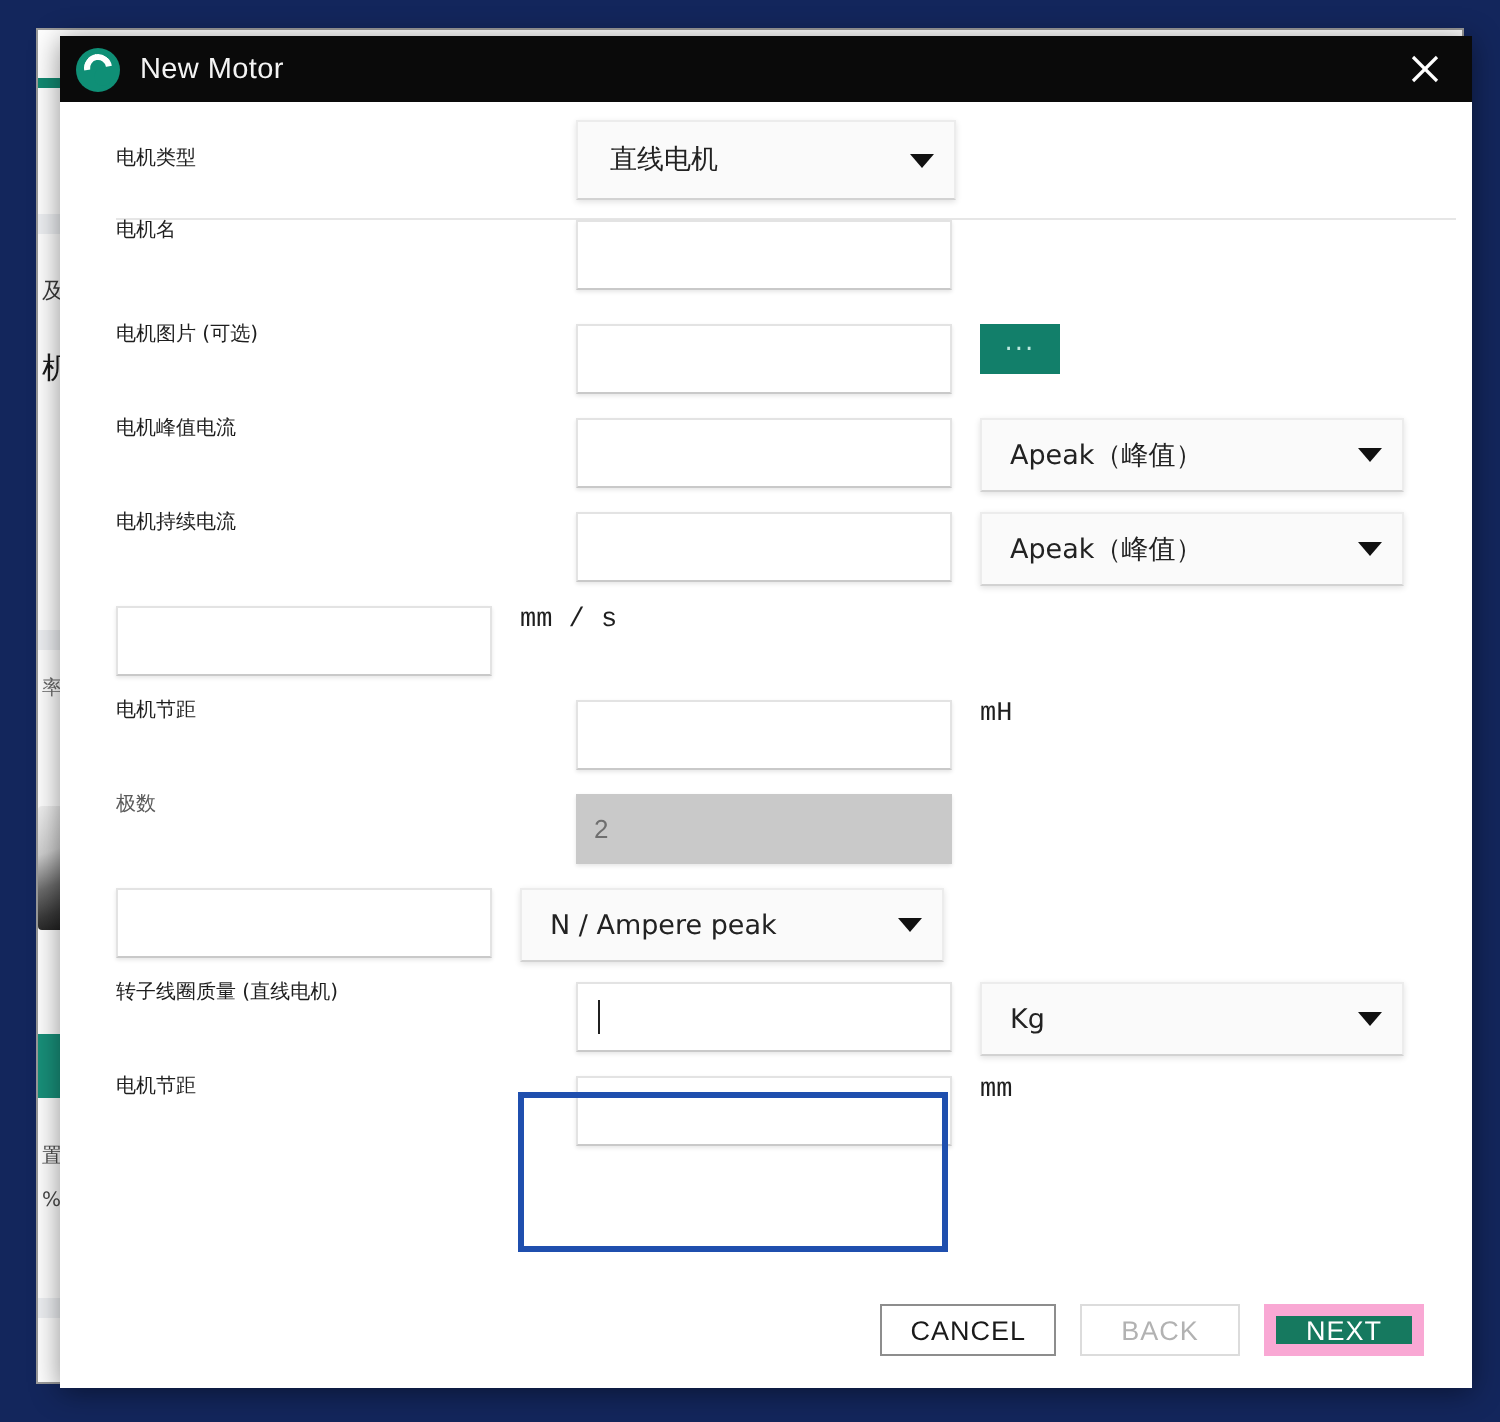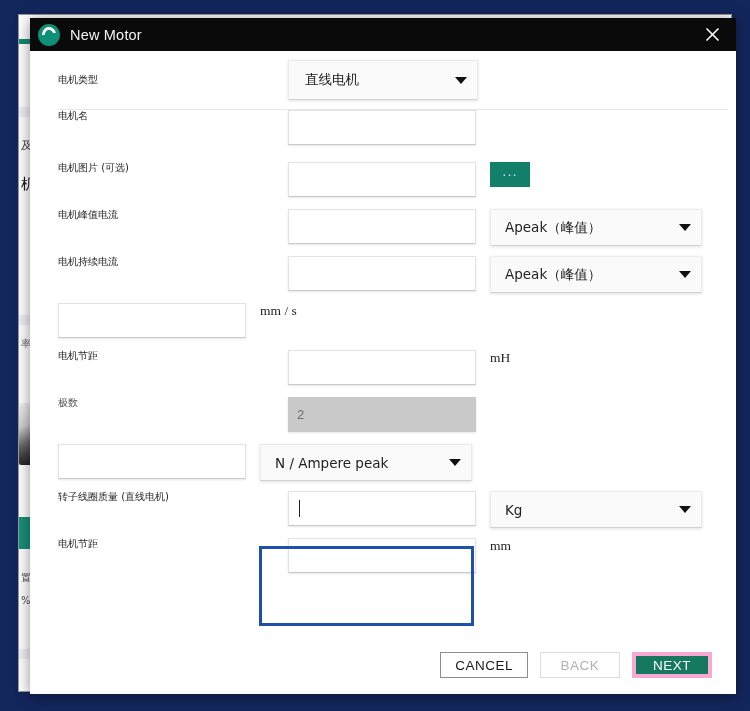--- a/index.html
+++ b/index.html
@@ -209,21 +209,21 @@
 
   .trailer {
     margin-left: 14px;
     display: flex;
     align-items: center;
   }
 
   .unit {
     font-size: 13.5px;
     color: #1f1f1f;
-    font-family: Liberation Serif, serif;
+    font-family: Liberation Mono, monospace;
   }
 
   .select {
     width: 212px;
     height: 37px;
     background: #fafafa;
     border: 1px solid #ececec;
     border-bottom: 1px solid #d2d2d2;
     box-shadow: 0 1px 3px rgba(0,0,0,.12);
     box-sizing: border-box;
@@ -319,21 +319,21 @@
     color: #1a1a1a;
   }
   .btn.disabled {
     background: #ffffff;
     border: 1px solid #dcdcdc;
     color: #b2b2b2;
     cursor: default;
   }
   .btn.primary {
     background: #16795f;
-    border: 4px solid #f9a8d4;
+    border: 6px solid #f9a8d4;
     color: #ffffff;
   }
 </style>
 </head>
 <body>
 
 <div id="bg-app">
   <div id="bg-accent-bar"></div>
   <div id="bg-row-1"></div>
   <div id="bg-text-a">及</div>

